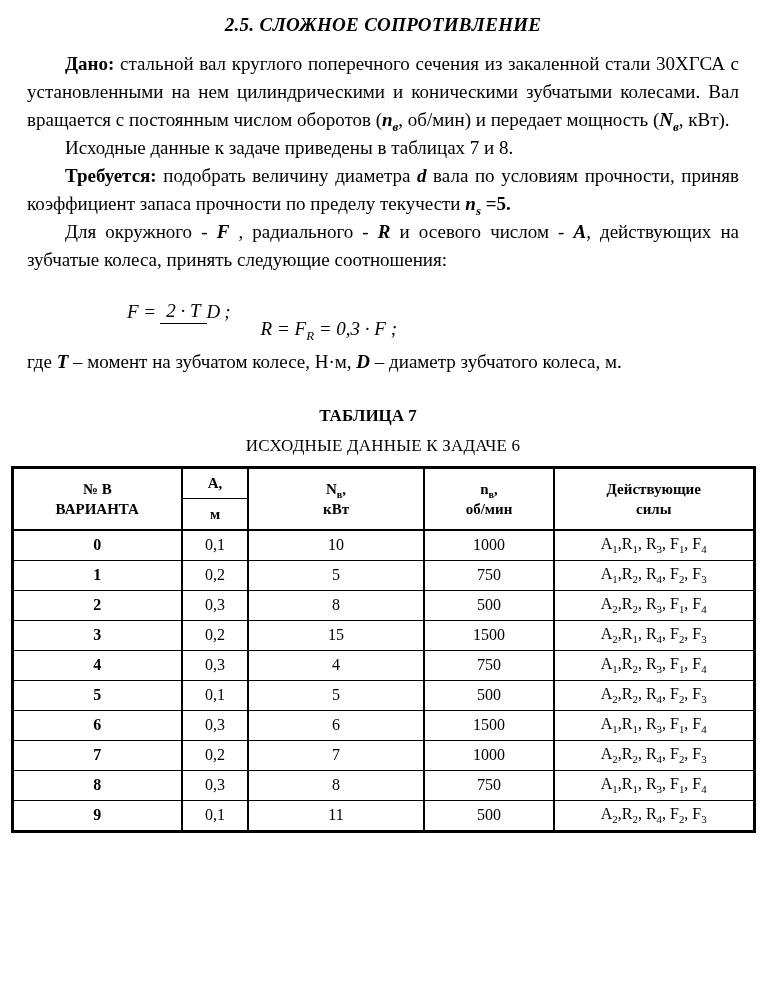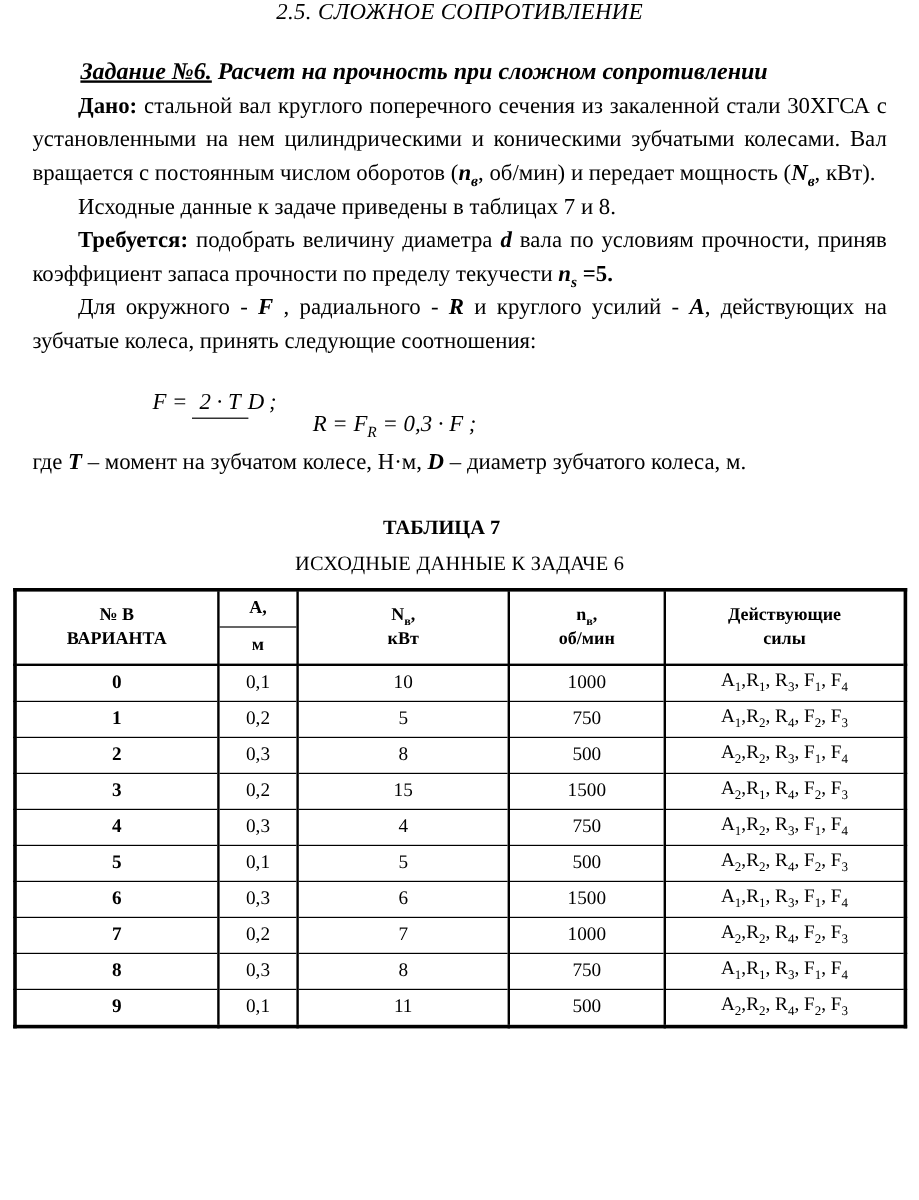--- a/index.html
+++ b/index.html
@@ -3,22 +3,22 @@
 <meta charset="utf-8">
 <style>
   html,body{margin:0;padding:0;background:#ffffff;}
   .page{
     width:766px;height:1000px;box-sizing:border-box;overflow:hidden;
     background:#ffffff;color:#000;
     font-family:"Liberation Serif","DejaVu Serif",serif;
   }
   .textblock{margin:0 27px;}
   .section-title{
-    text-align:center;font-weight:400;font-style:italic;
-    font-size:19px;margin:0;padding-top:0;letter-spacing:0.3px;
+    text-align:center;font-weight:700;font-style:italic;
+    font-size:19px;margin:14px;padding-top:0;letter-spacing:0.3px;
   }
   .task-heading{
     margin:24px 0 0;font-weight:700;font-style:italic;
     font-size:20px;line-height:29px;text-indent:40px;text-align:justify;
   }
   .para{margin:0;font-size:19px;line-height:28px;text-align:justify;}
   .indent{text-indent:38px;}
   .r-b{font-weight:700;}
   .r-i{font-style:italic;}
   .r-u{text-decoration:underline;}
@@ -48,29 +48,28 @@
 </style>
 </head>
 <body>
 
 <div class="page">
 
   <h1 class="section-title">2.5. СЛОЖНОЕ СОПРОТИВЛЕНИЕ</h1>
 
   <div class="textblock">
 
-    <p class="task-heading"><span class="r-b r-i r-u">Задание №6.</span><span class="r-b r-i"> Расчет на прочность при сложном сопротивлении</span></p>
 
     <p class="para indent"><span class="r-b">Дано:</span><span> стальной вал круглого поперечного сечения из закаленной стали 30ХГСА с установленными на нем цилиндрическими и коническими зубчатыми колесами. Вал вращается с постоянным числом оборотов (</span><span class="r-b r-i">n</span><span class="r-b r-i r-v">в</span><span>, об/мин) и передает мощность (</span><span class="r-b r-i">N</span><span class="r-b r-i r-v">в</span><span>, кВт).</span></p>
 
     <p class="para indent"><span>Исходные данные к задаче приведены в таблицах 7 и 8.</span></p>
 
     <p class="para indent"><span class="r-b">Требуется:</span><span> подобрать величину диаметра </span><span class="r-b r-i">d</span><span> вала по условиям прочности, приняв коэффициент запаса прочности по пределу текучести </span><span class="r-b r-i">n</span><span class="r-b r-i r-v">s</span><span class="r-b"> =5.</span></p>
 
-    <p class="para indent"><span>Для окружного - </span><span class="r-b r-i">F</span><span> , радиального - </span><span class="r-b r-i">R</span><span> и круглого усилий - </span><span class="r-b r-i">A</span><span>, действующих на зубчатые колеса, принять следующие соотношения:</span></p>
+    <p class="para indent"><span>Для окружного - </span><span class="r-b r-i">F</span><span> , радиального - </span><span class="r-b r-i">R</span><span> и осевого числом - </span><span class="r-b r-i">A</span><span>, действующих на зубчатые колеса, принять следующие соотношения:</span></p>
 
     <div class="formula">
       <span>F =</span>
       <span class="frac">
         <span class="num">2 · T</span>
         <span class="den">D</span>
       </span>
       <span>;</span>
       <span class="fsep"><span>R = F</span><sub>R</sub><span> = 0,3 · F ;</span></span>
     </div>

